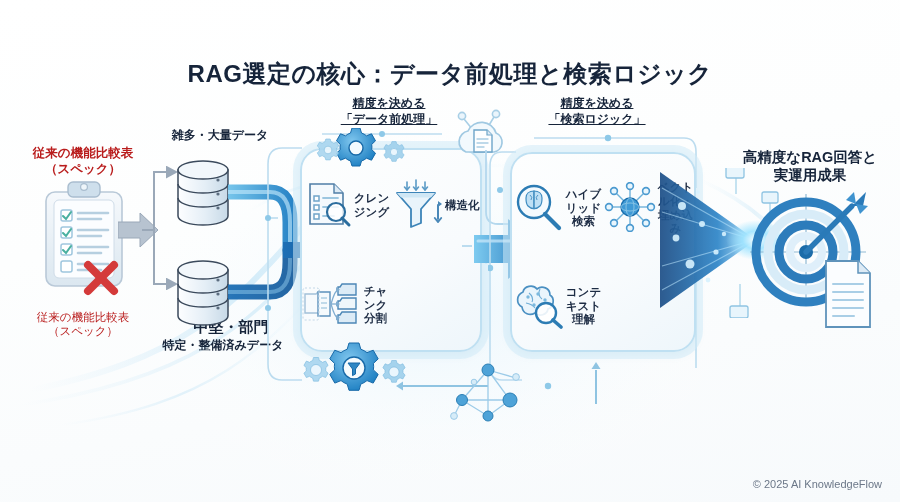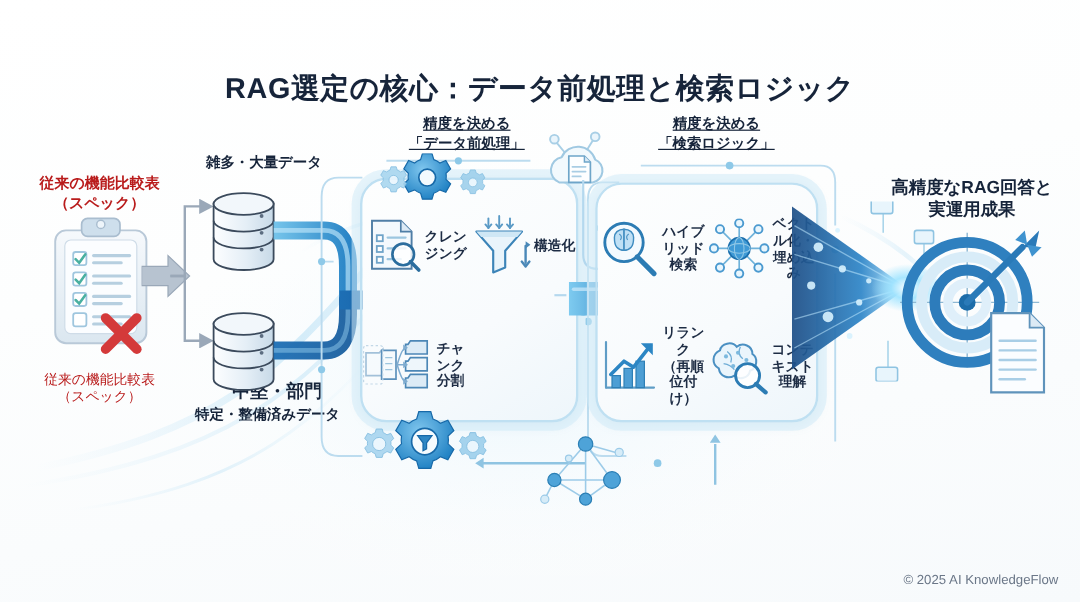--- a/index.html
+++ b/index.html
@@ -383,21 +383,21 @@
       <path d="M208,100 V240"></path>
     </g>
     <g fill="#8ec9e8">
         <circle cx="120" cy="10" r="3.2"></circle>
         <circle cx="208" cy="80" r="3.2"></circle>
         <circle cx="2" cy="140" r="3.2"></circle>
         <circle cx="60" cy="258" r="3.2"></circle>
       </g>
   </svg>
 
-  <div class="procbox" style="left:496px;top:152px;width:182px;height:196px;">
+  <div class="procbox" style="left:510px;top:152px;width:182px;height:196px;">
     <div class="cellgrid">
 
       <div class="cell">
         <span class="ic">
           <svg width="52" height="50" viewBox="0 0 52 50">
             <circle cx="22" cy="20" r="16" fill="#f4fafe" stroke="#2c7cb4" stroke-width="2.4"></circle>
             <g fill="#bfe0f5" stroke="#3f8cc0" stroke-width="1.2">
               <path d="M22,9 c-5,0 -8,3 -8,7 c0,2 0,6 2,8 c1.5,1.6 4,2.6 6,2.6 z"></path>
               <path d="M22,9 c5,0 8,3 8,7 c0,2 0,6 -2,8 c-1.5,1.6 -4,2.6 -6,2.6 z"></path>
             </g>
@@ -440,39 +440,20 @@
                 <circle cx="43" cy="9" r="3.4"></circle>
               <circle cx="11" cy="41" r="3.4"></circle>
                 <circle cx="43" cy="41" r="3.4"></circle>
             </g>
           </svg>
         </span>
         <span class="lb">ベクトル化・
 埋め込み</span>
       </div>
 
-      <div class="cell">
-        <span class="ic">
-          <svg width="52" height="48" viewBox="0 0 52 48">
-            <g stroke="#5f9dc6" stroke-width="1.8" fill="none" stroke-linecap="round">
-              <line x1="7" y1="4" x2="7" y2="42"></line>
-                <line x1="7" y1="42" x2="47" y2="42"></line>
-            </g>
-            <g fill="#4d9ed4" stroke="#2e7fb5" stroke-width="1">
-              <rect x="12" y="32" width="7" height="10"></rect>
-                <rect x="22" y="26" width="7" height="16"></rect>
-              <rect x="32" y="20" width="7" height="22"></rect>
-            </g>
-            <path d="M11,31 L22,20 L30,25 L44,7" stroke="#2c86c4" stroke-width="3" fill="none" stroke-linecap="round" stroke-linejoin="round"></path>
-            <path d="M36,5 h10 v10 z" fill="#2c86c4"></path>
-          </svg>
-        </span>
-        <span class="lb">リランク
-（再順位付け）</span>
-      </div>
 
       <div class="cell">
         <span class="ic">
           <svg width="52" height="48" viewBox="0 0 52 48">
             <path d="M10,26 c-6,-3 -6,-12 1,-15 c1,-6 10,-8 14,-3 c5,-4 13,-1 13,6 c5,3 4,12 -2,14 c-1,6 -9,8 -13,4 c-5,3 -12,1 -13,-6 z" fill="#eaf5fc" stroke="#4b90c2" stroke-width="1.7"></path>
             <g stroke="#6fadd6" stroke-width="1.1" fill="none">
               <path d="M17,12 q5,4 3,9"></path>
                 <path d="M28,8 q-3,6 2,10"></path>
                 <path d="M14,22 q6,1 9,5"></path>
             </g>

